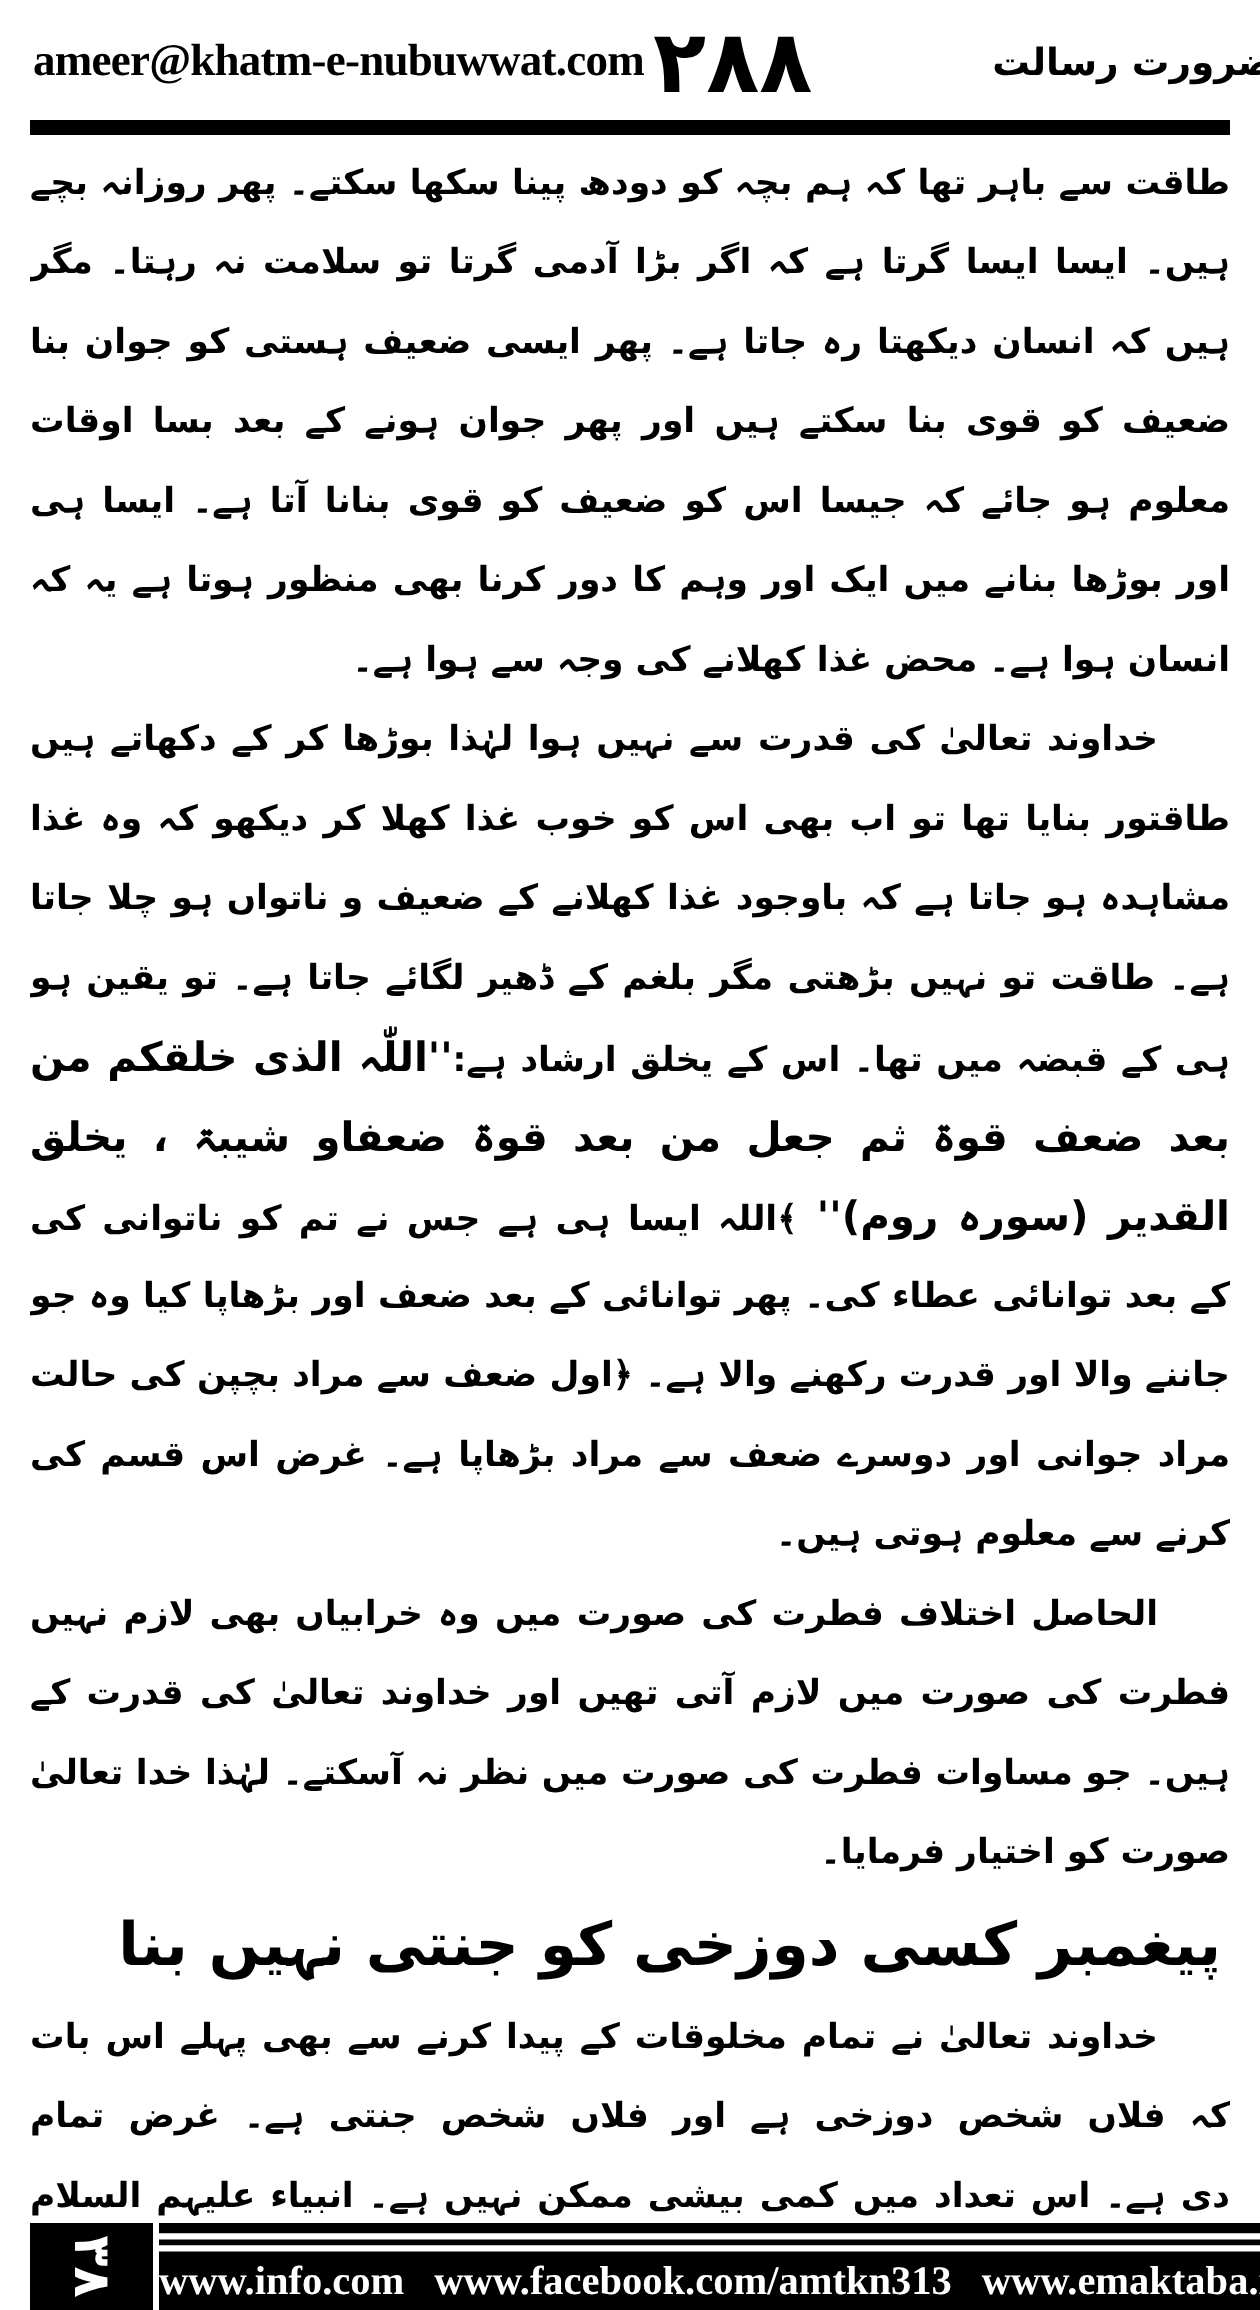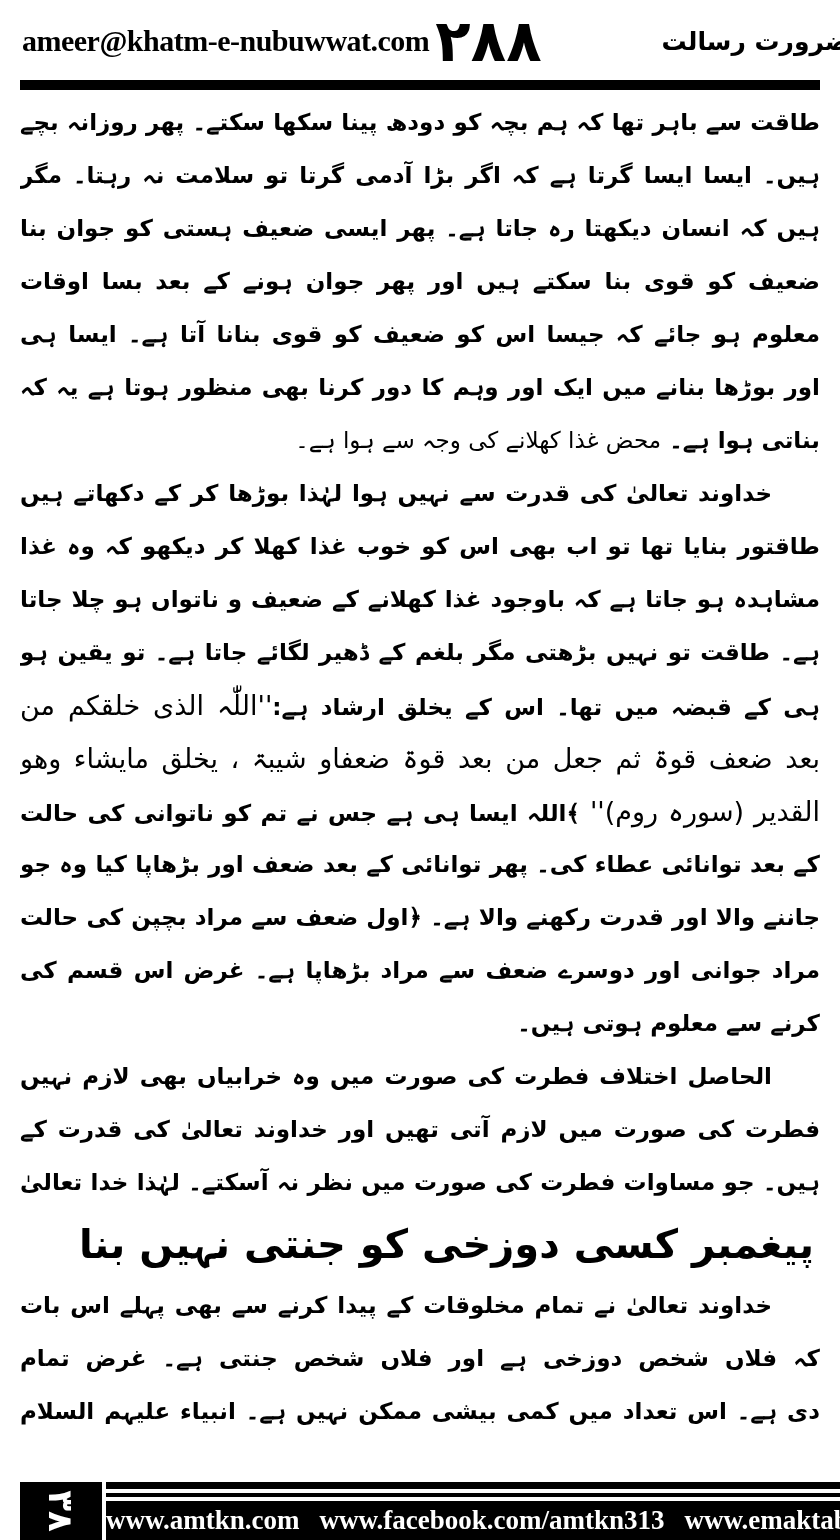--- a/index.html
+++ b/index.html
@@ -32,21 +32,21 @@
     direction:rtl;padding:6px 20px 0 20px;flex:1 1 auto;overflow:hidden;
   }
   .line{
     font-size:23px;line-height:53px;height:53px;font-weight:bold;
     overflow:hidden;white-space:nowrap;
   }
   .line.justify{text-align:justify;text-align-last:justify;white-space:normal;}
   .line.right{text-align:right;}
   .line.indent{padding-right:48px;}
   .seg.ar{font-size:27px;}
-  .seg.b{font-weight:400;}
+  .seg.b{font-weight:700;}
 
   .heading{
     direction:rtl;text-align:right;font-weight:900;font-size:40px;
     line-height:70px;height:70px;padding:0 6px 0 0;overflow:hidden;
   }
 
   
   .footer{
     position:absolute;left:20px;right:0;bottom:0;height:58px;display:flex;
   }
@@ -84,54 +84,55 @@
   <div class="rule"></div>
 
   <div class="body-text">
     <div id="lines-a">
         <div class="line justify"><span class="seg">طاقت سے باہر تھا کہ ہم بچہ کو دودھ پینا سکھا سکتے۔ پھر روزانہ بچے میں اپنی قدرت کا تماشہ دکھاتے</span></div>
         <div class="line justify"><span class="seg">ہیں۔ ایسا ایسا گرتا ہے کہ اگر بڑا آدمی گرتا تو سلامت نہ رہتا۔ مگر اپنی قدرت سے ایسا محفوظ رکھتے</span></div>
         <div class="line justify"><span class="seg">ہیں کہ انسان دیکھتا رہ جاتا ہے۔ پھر ایسی ضعیف ہستی کو جوان بنا دیتے ہیں تاکہ معلوم ہو جائے کہ وہ</span></div>
         <div class="line justify"><span class="seg">ضعیف کو قوی بنا سکتے ہیں اور پھر جوان ہونے کے بعد بسا اوقات بوڑھا بنا دیتے ہیں تا کہ یہ بھی</span></div>
         <div class="line justify"><span class="seg">معلوم ہو جائے کہ جیسا اس کو ضعیف کو قوی بنانا آتا ہے۔ ایسا ہی قوی کو ضعیف بنانا بھی جانتے ہیں</span></div>
         <div class="line justify"><span class="seg">اور بوڑھا بنانے میں ایک اور وہم کا دور کرنا بھی منظور ہوتا ہے یہ کہ شاید کوئی یہ سمجھے کہ بچہ جو جوان و</span></div>
-        <div class="line right"><span class="seg">بناتی ہوا ہے۔ </span><span class="seg b">محض غذا کھلانے کی وجہ سے ہوا ہے۔</span></div>
+        <div class="line right"><span class="seg">انسان ہوا ہے۔ </span><span class="seg b">محض غذا کھلانے کی وجہ سے ہوا ہے۔</span></div>
         <div class="line justify indent"><span class="seg">خداوند تعالیٰ کی قدرت سے نہیں ہوا لہٰذا بوڑھا کر کے دکھاتے ہیں کہ اگر غذا نے اس کو</span></div>
         <div class="line justify"><span class="seg">طاقتور بنایا تھا تو اب بھی اس کو خوب غذا کھلا کر دیکھو کہ وہ غذا طاقتور بناتی ہے یا نہیں۔ پس جب</span></div>
         <div class="line justify"><span class="seg">مشاہدہ ہو جاتا ہے کہ باوجود غذا کھلانے کے ضعیف و ناتواں ہو چلا جاتا ہے اور جتنی غذا زیادہ کھاتا</span></div>
         <div class="line justify"><span class="seg">ہے۔ طاقت تو نہیں بڑھتی مگر بلغم کے ڈھیر لگائے جاتا ہے۔ تو یقین ہو جاتا ہے کہ طاقت کا دینا خدا</span></div>
         <div class="line justify"><span class="seg">ہی کے قبضہ میں تھا۔ اس کے یخلق ارشاد ہے:</span><span class="seg b ar">''اللّٰہ الذی خلقکم من ضعف ثم جعل من</span></div>
         <div class="line justify"><span class="seg b ar">بعد ضعف قوۃ ثم جعل من بعد قوۃ ضعفاو شیبۃ ، یخلق مایشاء وھو العلیم</span></div>
         <div class="line justify"><span class="seg b ar">القدیر (سورہ روم)'' </span><span class="seg">﴾اللہ ایسا ہی ہے جس نے تم کو ناتوانی کی حالت میں بنایا پھر ناتوانی</span></div>
         <div class="line justify"><span class="seg">کے بعد توانائی عطاء کی۔ پھر توانائی کے بعد ضعف اور بڑھاپا کیا وہ جو چاہتا ہے پیدا کرتا ہے اور وہ</span></div>
         <div class="line justify"><span class="seg">جاننے والا اور قدرت رکھنے والا ہے۔ ﴿اول ضعف سے مراد بچپن کی حالت ہے اور قوت سے</span></div>
         <div class="line justify"><span class="seg">مراد جوانی اور دوسرے ضعف سے مراد بڑھاپا ہے۔ غرض اس قسم کی سینکڑوں باتیں ہیں جو غور</span></div>
         <div class="line right"><span class="seg">کرنے سے معلوم ہوتی ہیں۔</span></div>
         <div class="line justify indent"><span class="seg">الحاصل اختلاف فطرت کی صورت میں وہ خرابیاں بھی لازم نہیں آتیں جو مساوات</span></div>
         <div class="line justify"><span class="seg">فطرت کی صورت میں لازم آتی تھیں اور خداوند تعالیٰ کی قدرت کے عجائبات بھی زیادہ نظر آتے</span></div>
         <div class="line justify"><span class="seg">ہیں۔ جو مساوات فطرت کی صورت میں نظر نہ آسکتے۔ لہٰذا خدا تعالیٰ نے اختلاف فطرت کی</span></div>
+        <div class="line right"><span class="seg">صورت کو اختیار فرمایا۔</span></div>
       </div>
     <div class="heading">پیغمبر کسی دوزخی کو جنتی نہیں بنا سکتے</div>
     <div id="lines-b">
         <div class="line justify indent"><span class="seg">خداوند تعالیٰ نے تمام مخلوقات کے پیدا کرنے سے بھی پہلے اس بات کا فیصلہ کر دیا ہے</span></div>
         <div class="line justify"><span class="seg">کہ فلاں شخص دوزخی ہے اور فلاں شخص جنتی ہے۔ غرض تمام دوزخیوں اور جنتیوں کی تعداد ضبط کر</span></div>
         <div class="line justify"><span class="seg">دی ہے۔ اس تعداد میں کمی بیشی ممکن نہیں ہے۔ انبیاء علیہم السلام کے تشریف لانے کے بعد اس</span></div>
       </div>
   </div>
 
   <div class="footer">
     <div class="pgbox">
       <span class="pg">۳۸</span>
     </div>
     <div class="barwrap">
       <div class="stripe-thick"></div>
       <div class="stripe-gap1"></div>
       <div class="stripe-thin"></div>
       <div class="stripe-gap2"></div>
       <div class="urlbar">
-        <span>www.amtkn.com</span>
+        <span>www.info.com</span>
         <span>www.facebook.com/amtkn313</span>
         <span>www.emaktaba.info</span>
       </div>
     </div>
   </div>
 
 </div>
 
 </body></html>

